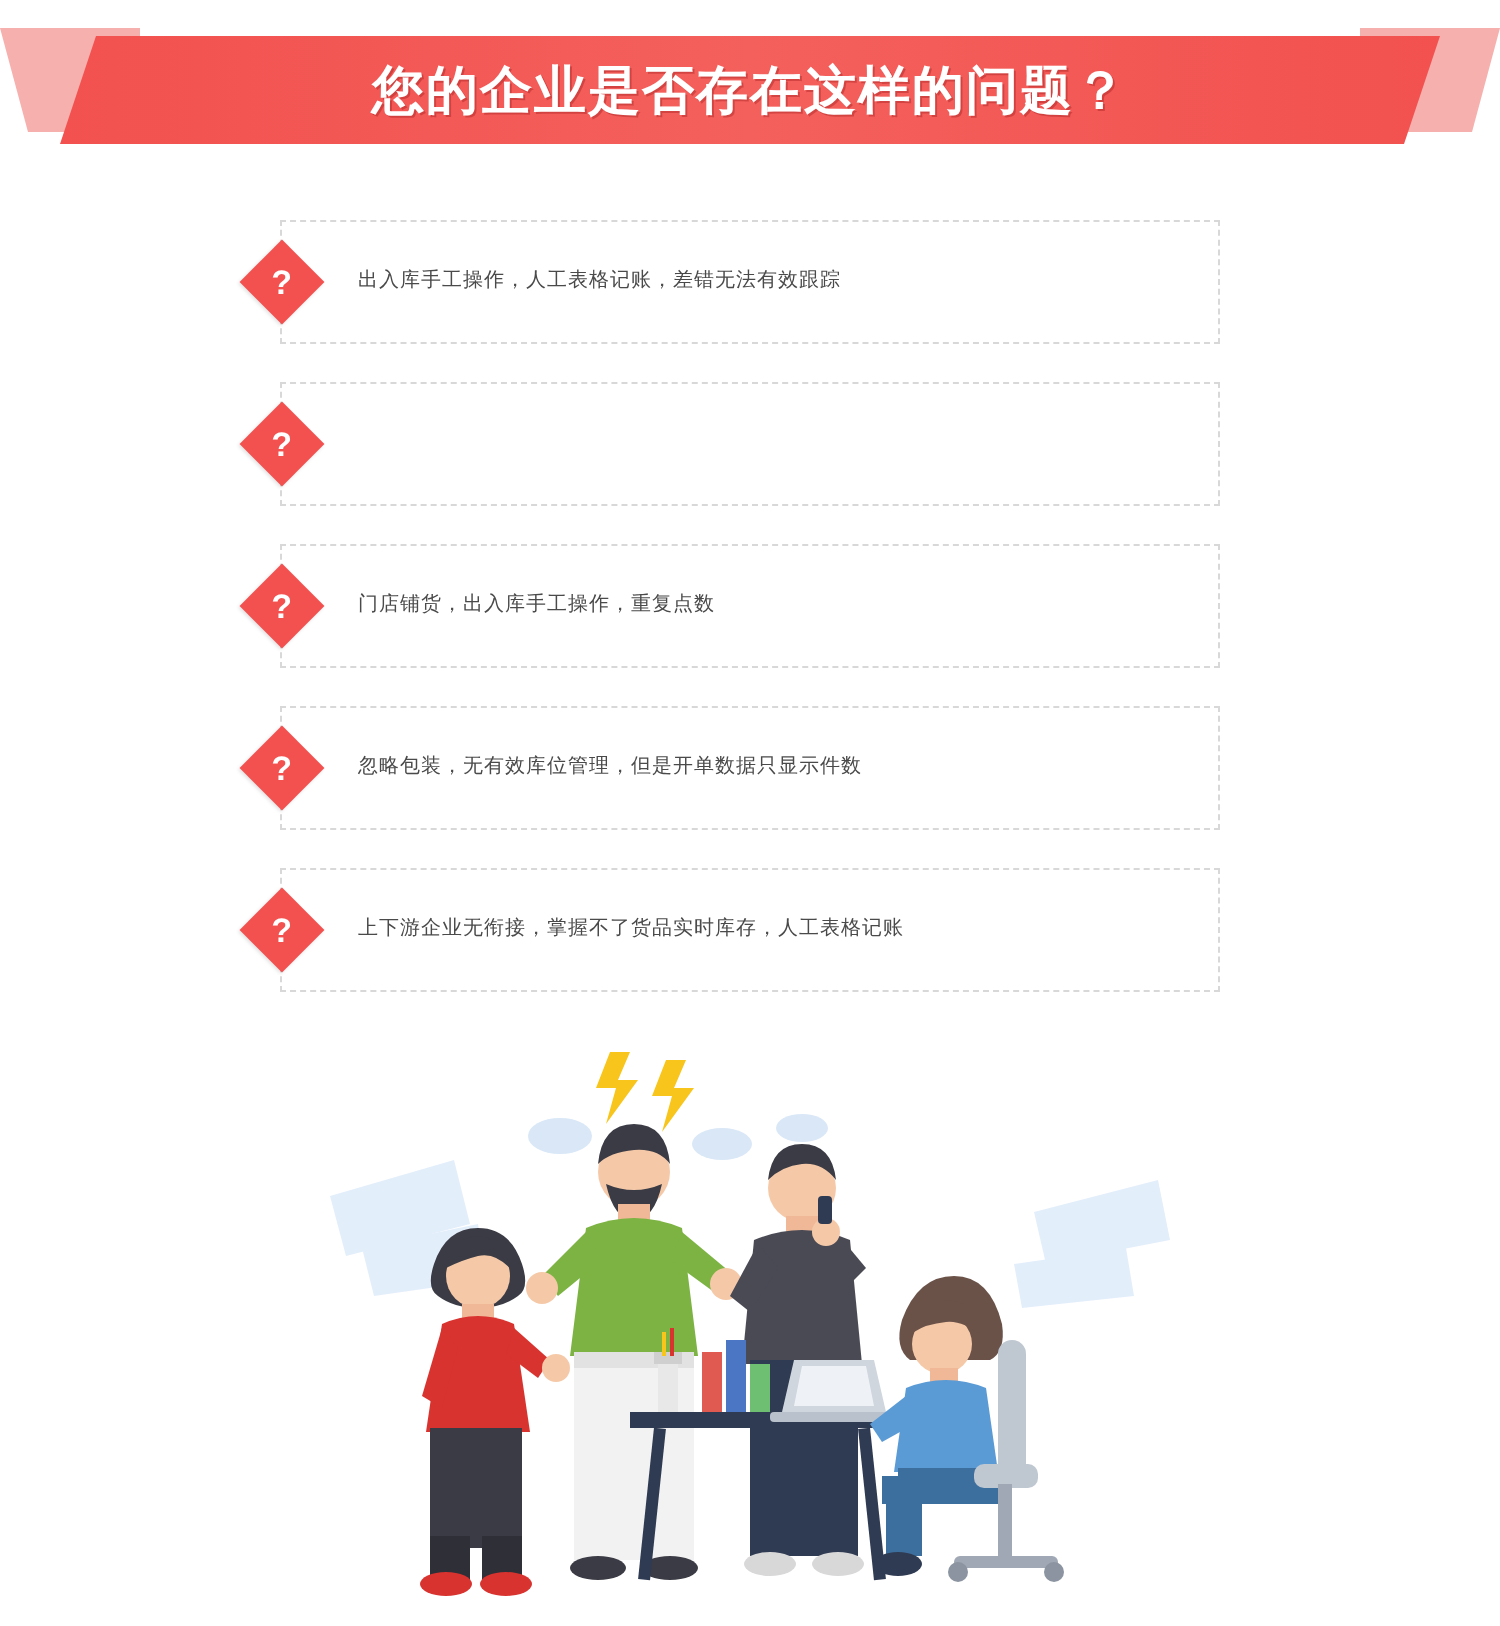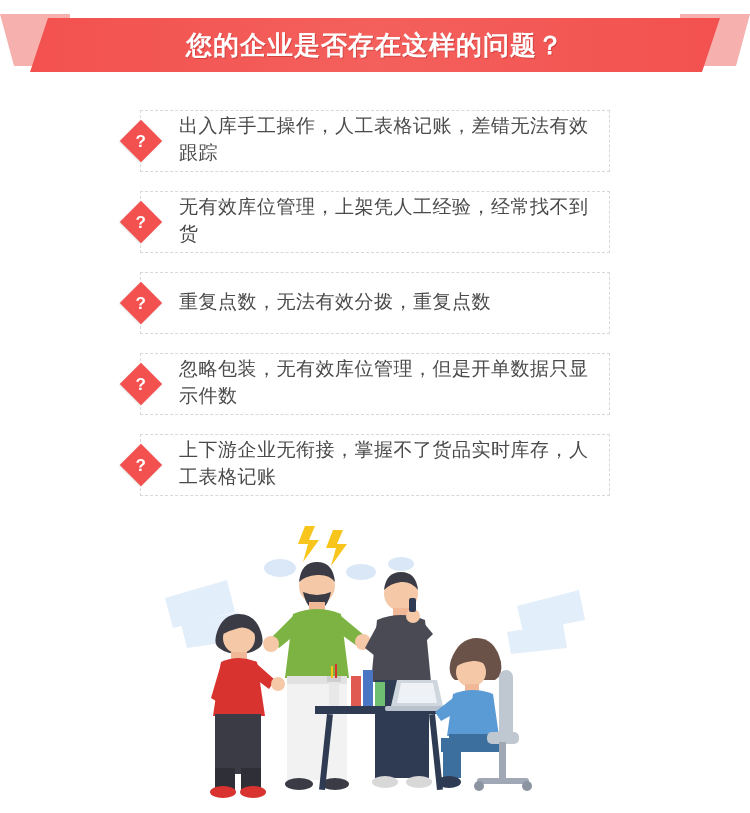--- a/index.html
+++ b/index.html
@@ -97,25 +97,24 @@
   .diamond span {
     transform: rotate(-45deg);
     color: #ffffff;
     font-size: 17px;
     font-weight: bold;
     line-height: 1;
   }
   .item-text {
     margin-left: 38px;
     margin-right: 14px;
-    font-size: 19px;
+    font-size: 10px;
     color: #4a4a4a;
     letter-spacing: 0.5px;
     line-height: 1.4;
-    font-family: Liberation Mono, monospace;
   }
 
   
   .illustration {
     position: relative;
     width: 750px;
     height: 300px;
     margin-top: 24px;
   }
   .illustration svg {
@@ -142,28 +141,27 @@
       <div class="diamond">
         <span>?</span>
       </div>
       <div class="item-text">出入库手工操作，人工表格记账，差错无法有效跟踪</div>
     </div>
 
     <div class="item">
       <div class="diamond">
         <span>?</span>
       </div>
-      <div class="item-text">无有效库位管理，上架凭人工经验，经常找不到货</div>
-    </div>
-
-    <div class="item">
-      <div class="diamond">
-        <span>?</span>
-      </div>
-      <div class="item-text">重复点数，无法有效分拨，重复点数</div>
+    </div>
+
+    <div class="item">
+      <div class="diamond">
+        <span>?</span>
+      </div>
+      <div class="item-text">门店铺货，出入库手工操作，重复点数</div>
     </div>
 
     <div class="item">
       <div class="diamond">
         <span>?</span>
       </div>
       <div class="item-text">忽略包装，无有效库位管理，但是开单数据只显示件数</div>
     </div>
 
     <div class="item">

